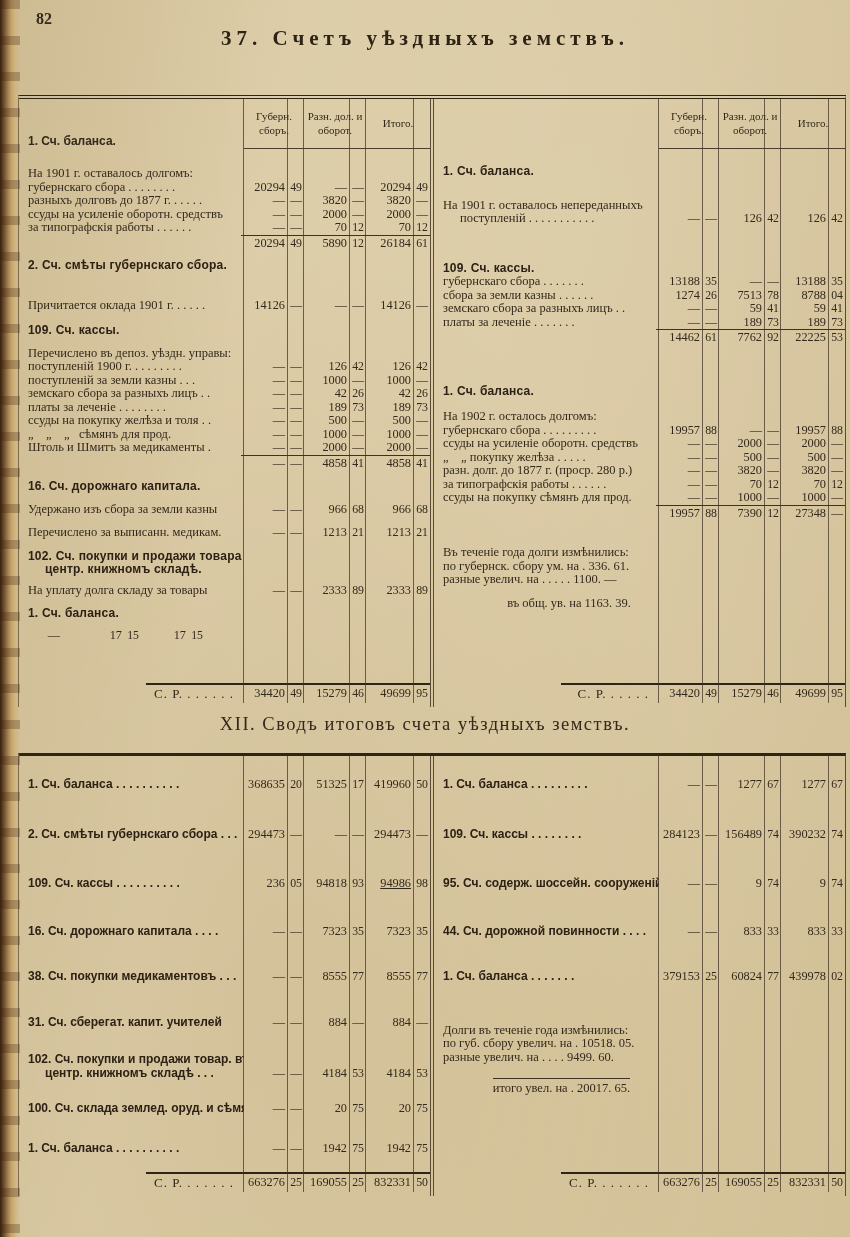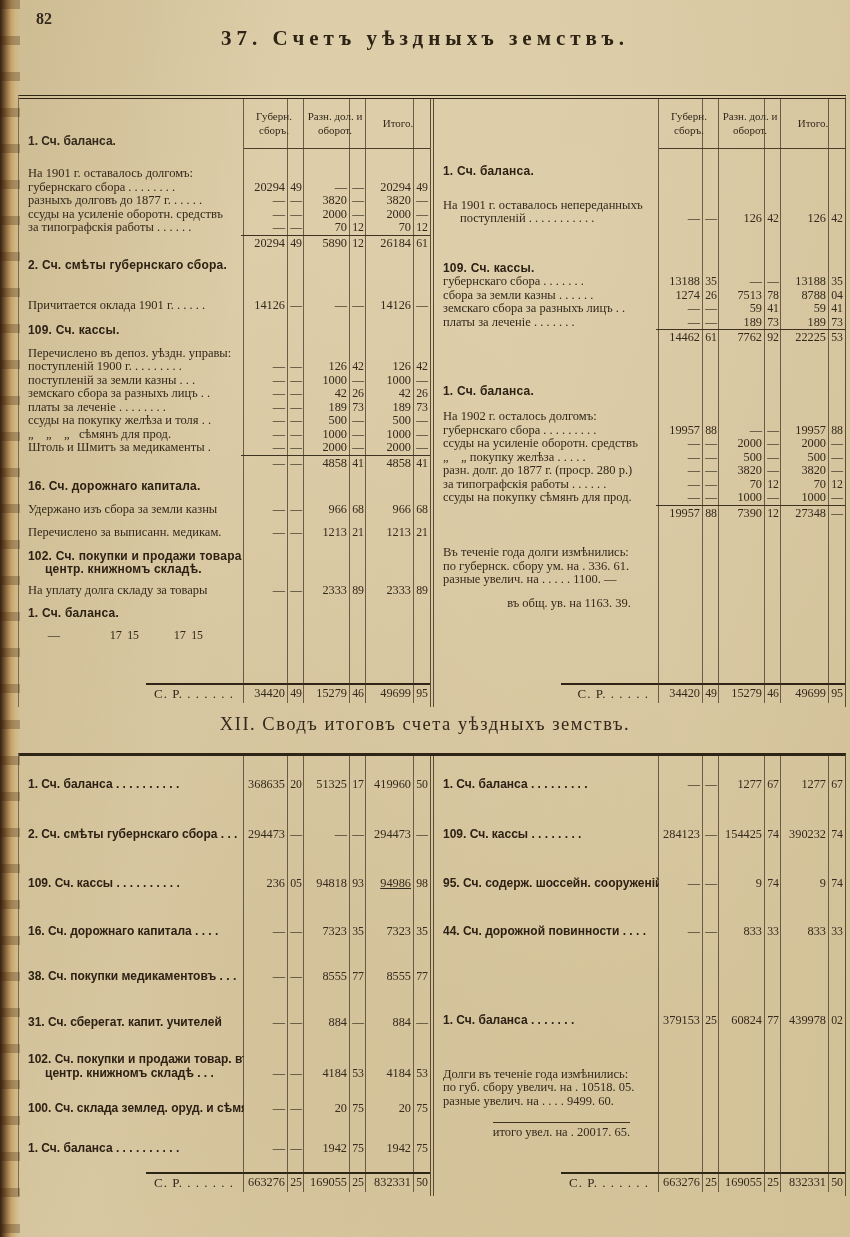--- a/index.html
+++ b/index.html
@@ -769,21 +769,21 @@
           <div class="c k" style="width: 16px;">67</div>
           <div class="c r" style="width: 48px;">1277</div>
           <div class="c k" style="width: 16px;">67</div>
         </div>
         <div class="row ln" style="margin-top: 36px;">
           <div class="lbl">
             <div class="ltext">109. Сч. кассы . . . . . . . .</div>
           </div>
           <div class="c r" style="width: 44px;">284123</div>
           <div class="c k" style="width: 16px;">—</div>
-          <div class="c r" style="width: 46px;">154425</div>
+          <div class="c r" style="width: 46px;">156489</div>
           <div class="c k" style="width: 16px;">74</div>
           <div class="c r" style="width: 48px;">390232</div>
           <div class="c k" style="width: 16px;">74</div>
         </div>
         <div class="row ln" style="margin-top: 36px;">
           <div class="lbl">
             <div class="ltext">95. Сч. содерж. шоссейн. сооруженій .</div>
           </div>
           <div class="c r" style="width: 44px;">—</div>
           <div class="c k" style="width: 16px;">—</div>
@@ -805,21 +805,21 @@
         </div>
         <div class="row ln" style="margin-top: 32px;">
           <div class="lbl">
             <div class="ltext">1. Сч. баланса . . . . . . .</div>
           </div>
           <div class="c r" style="width: 44px;">379153</div>
           <div class="c k" style="width: 16px;">25</div>
           <div class="c r" style="width: 46px;">60824</div>
           <div class="c k" style="width: 16px;">77</div>
           <div class="c r" style="width: 48px;">439978</div>
-          <div class="c k" style="width: 16px; margin-top: 44px;">02</div>
+          <div class="c k" style="width: 16px;">02</div>
         </div>
         <div class="row note" style="margin-top: 40px;">
           <div class="lbl">
             <div class="ltext">Долги въ теченіе года измѣнились:</div>
           </div>
           <div class="c r" style="width: 44px;"></div>
           <div class="c k" style="width: 16px;"></div>
           <div class="c r" style="width: 46px;"></div>
           <div class="c k" style="width: 16px;"></div>
           <div class="c r" style="width: 48px;"></div>

